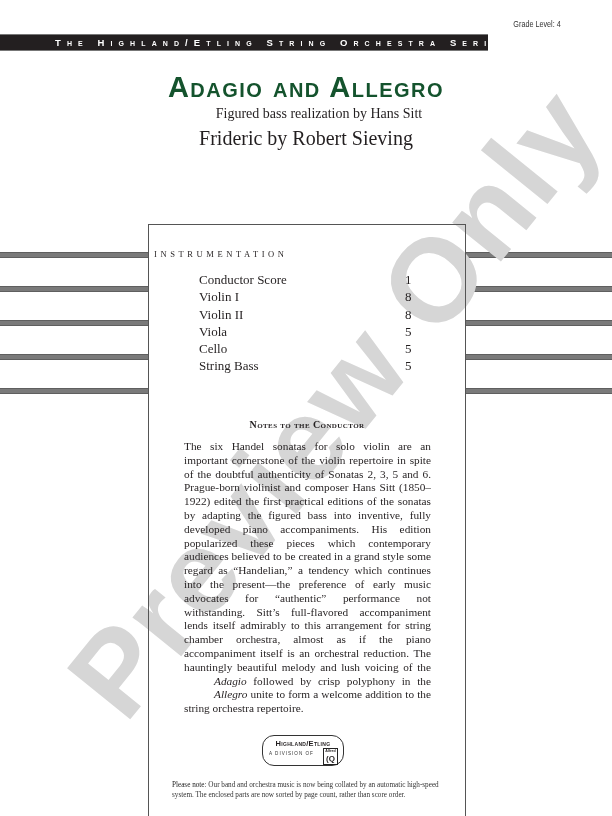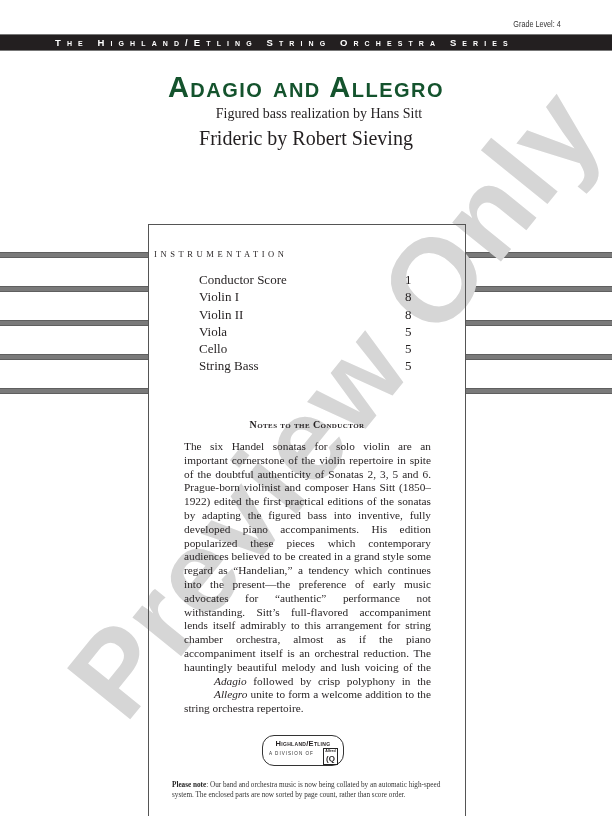--- a/index.html
+++ b/index.html
@@ -5,21 +5,21 @@
     * { margin: 0; padding: 0; box-sizing: border-box; }
     html, body { width: 612px; height: 816px; background: #ffffff; overflow: hidden; }
     body { position: relative; font-family: "Liberation Serif", "DejaVu Serif", serif; color: #231f20; }
 
     .grade-level {
       position: absolute; top: 19px; right: 51px;
       font-family: "Liberation Sans", sans-serif; font-size: 8.5px; color: #333;
       transform: scaleX(0.85); transform-origin: right center;
     }
     .series-bar {
-      position: absolute; left: 0; top: 34px; width: 612px; height: 17px;
+      position: absolute; left: 0; top: 34px; width: 488px; height: 17px;
       background: #231f20; border-top: 1px solid #777; border-bottom: 1px solid #777;
       color: #ffffff; font-family: "Liberation Sans", sans-serif; font-weight: bold;
       font-size: 9.5px; letter-spacing: 6.1px; line-height: 15px;
       padding-left: 55px; white-space: nowrap; font-variant: small-caps;
     }
 
     .title-block { position: absolute; left: 0; top: 70px; width: 612px; text-align: center; }
     .main-title {
       font-family: "Liberation Sans", "DejaVu Sans", sans-serif; font-weight: bold;
       font-size: 29px; letter-spacing: 1.5px; font-variant: small-caps; line-height: 34px;
@@ -87,21 +87,21 @@
       position: absolute; top: 12px; left: 60px; width: 15px; height: 17px;
       border: 1px solid #222; background: #fff; font-size: 3.6px; font-weight: bold;
       text-align: center; line-height: 5px;
     }
     .logo-alfred-mark { font-size: 8px; line-height: 9px; font-weight: bold; }
 
     .please-note {
       position: absolute; top: 556px; left: 24px; width: 275px;
       font-size: 7.2px; line-height: 10px; color: #333;
     }
-    .please-note b { font-weight: bold; color: #222; }
+    .please-note b { font-weight: normal; color: #222; }
   </style>
 </head>
 <body>
 
 <div class="grade-level">Grade Level: 4</div>
 <div class="series-bar">The Highland/Etling String Orchestra Series</div>
 
 <div class="title-block">
   <div class="main-title">Adagio and Allegro</div>
   <div class="realization">Figured bass realization by Hans Sitt</div>

